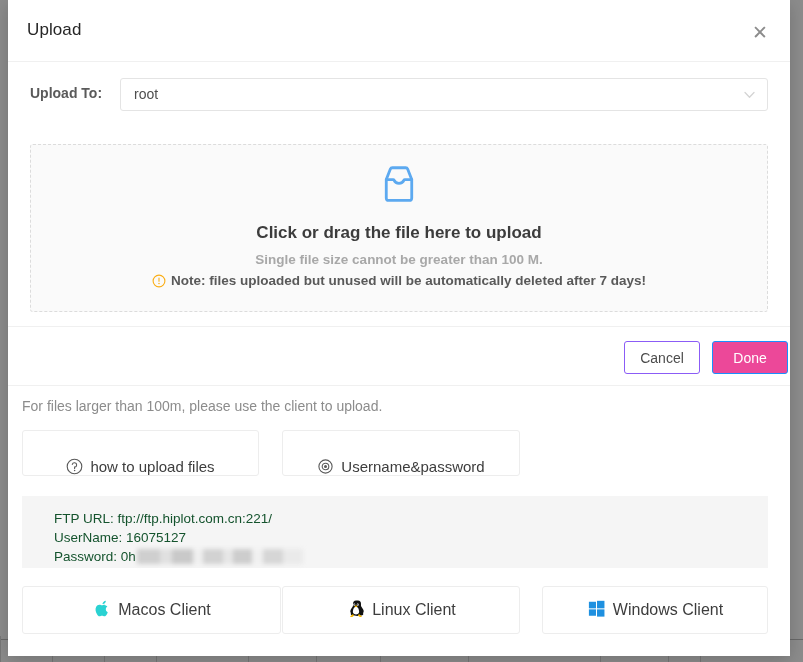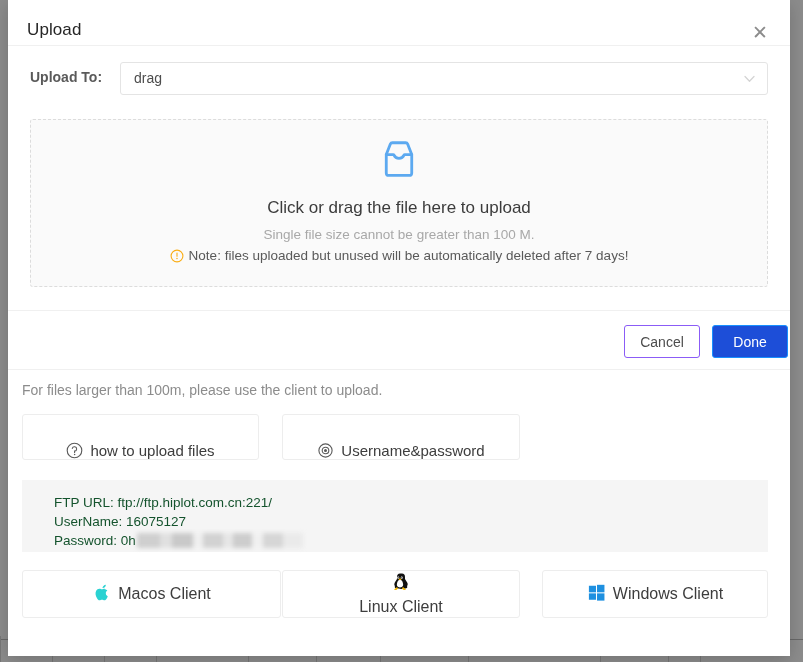--- a/index.html
+++ b/index.html
@@ -29,21 +29,21 @@
 
   .dialog{
     position:absolute;left:8px;top:0;width:782px;height:656px;
     background:#ffffff;
     box-shadow:0 4px 16px rgba(0,0,0,0.18);
     box-sizing:border-box;
   }
 
   
   .dlg-header{
-    position:relative;height:46px;
+    position:relative;height:62px;
     border-bottom:1px solid #f0f0f0;
     box-sizing:border-box;
   }
   .dlg-title{
     position:absolute;left:19px;top:20px;
     font-size:17px;color:#262626;letter-spacing:.1px;
   }
   .close-btn{
     position:absolute;right:14px;top:16px;
     width:32px;height:32px;cursor:pointer;
@@ -70,24 +70,25 @@
     font-size:14px;color:#4d4d4d;
   }
   .select-caret{
     position:absolute;right:12px;top:12px;width:11px;height:8px;
   }
   .select-caret svg{display:block;}
 
   
   .dropzone-wrap{position:relative;height:198px;}
   .dropzone{
-    position:absolute;left:22px;top:7px;width:738px;height:168px;
+    position:absolute;left:22px;top:16px;width:738px;height:168px;
     border:1px dashed #dcdcdc;border-radius:3px;
     background:#fafafa;box-sizing:border-box;cursor:pointer;
     text-align:center;
+    font-weight:bold;
   }
   .dz-icon{margin-top:20px;height:44px;}
   .dz-icon svg{display:block;margin:0 auto;}
   .dz-title{
     margin-top:14px;font-size:17px;color:#3c3c3c;
   }
   .dz-sub{
     margin-top:9px;font-size:13.5px;color:#a8a8a8;
   }
   .dz-note{
@@ -110,21 +111,21 @@
     box-sizing:border-box;
   }
   .btn-cancel{
     position:absolute;right:90px;top:14px;
     width:76px;height:33px;
     background:#fff;border:1px solid #8b5cf6;color:#4d4d4d;
   }
   .btn-done{
     position:absolute;right:2px;top:14px;
     width:76px;height:33px;
-    background:#1d4ed8;border:1px solid #1890ff;color:#fff;
+    background:#ec4899;border:1px solid #1890ff;color:#fff;
   }
 
   
   .helper{
     position:relative;
     border-top:1px solid #f0f0f0;
     height:273px;
   }
   .helper-hint{
     position:absolute;left:14px;top:12px;
@@ -162,21 +163,21 @@
     border-radius:1px;
   }
 
   .client-btn{
     position:absolute;top:200px;height:48px;
     background:#fff;border:1px solid #ededed;border-radius:3px;
     display:flex;align-items:center;justify-content:center;gap:4px;
     font-size:16px;color:#3d3d3d;cursor:pointer;box-sizing:border-box;
   }
   .cb-1{left:14px;width:259px;}
-  .cb-2{left:274px;width:238px;flex-direction:column;}
+  .cb-2{left:274px;width:238px;}
   .cb-3{left:534px;width:226px;}
   .os-ico{width:22px;height:22px;flex:none;display:block;}
   .os-ico svg{display:block;}
 </style>
 </head>
 <body>
 
 <div class="bg-content">
   <div class="bg-grid">
     <div class="hline" style="top:3px;"></div>
@@ -200,21 +201,21 @@
 <div class="dialog">
 
   <div class="dlg-header">
     <div class="dlg-title">Upload</div>
     <button class="close-btn">✕</button>
   </div>
 
   <div class="upload-to-row">
     <div class="upload-to-label">Upload To:</div>
     <div class="select-box">
-      <div class="select-value">drag</div>
+      <div class="select-value">root</div>
       <span class="select-caret">
         <svg viewBox="0 0 11 8" width="11" height="8">
           <path d="M1 1.5 L5.5 6.2 L10 1.5" fill="none" stroke="#d4d4d4" stroke-width="1.3" stroke-linecap="round" stroke-linejoin="round"></path>
         </svg>
       </span>
     </div>
   </div>
 
   <div class="dropzone-wrap">
     <div class="dropzone">

